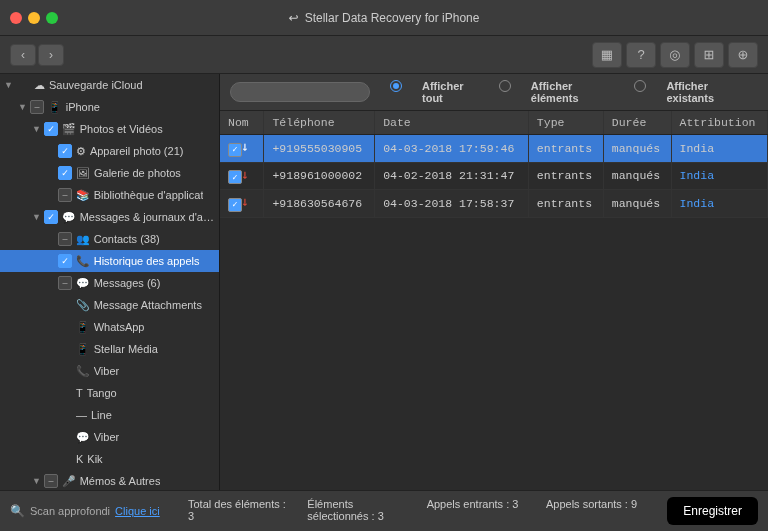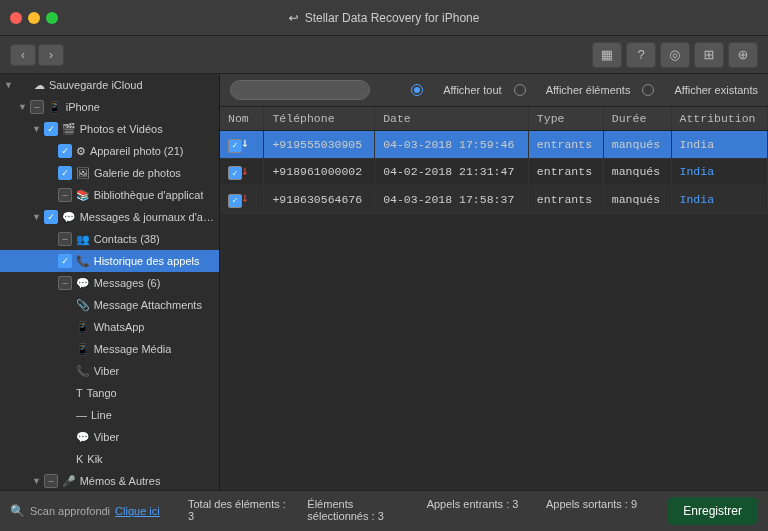--- a/index.html
+++ b/index.html
@@ -194,23 +194,23 @@
     .filter-spacer { flex: 1; }
     .radio-group {
       display: flex;
       gap: 12px;
       align-items: center;
     }
     .radio-label {
       color: #ccc;
       font-size: 11px;
       display: flex;
-      align-items: center;
       gap: 20px;
       cursor: pointer;
+      font-weight: bold;
     }
     .radio-dot {
       width: 12px; height: 12px;
       border-radius: 50%;
       border: 1.5px solid #888;
       display: flex; align-items: center; justify-content: center;
       flex-shrink: 0;
     }
     .radio-dot.active {
       border-color: #4a9eff;
@@ -307,21 +307,21 @@
       grid-template-rows: auto auto;
       gap: 2px 0;
       padding: 0 10px;
     }
     .stat-item {
       color: #ccc;
       font-size: 11px;
       padding: 1px 8px;
     }
     .save-btn {
-      background: #14532d;
+      background: #000000;
       border: none;
       border-radius: 6px;
       color: white;
       padding: 7px 16px;
       font-size: 12px;
       cursor: pointer;
       flex-shrink: 0;
     }
   </style>
 </head>
@@ -439,21 +439,21 @@
         <span class="arrow"></span>
         <span style="width: 18px; display: inline-block; flex-shrink: 0;"></span>
         <span class="item-icon">📱</span>
         <span class="item-label">WhatsApp</span>
       </div>
       <div class="tree-item">
         <span class="indent" style="width: 42px;"></span>
         <span class="arrow"></span>
         <span style="width: 18px; display: inline-block; flex-shrink: 0;"></span>
         <span class="item-icon">📱</span>
-        <span class="item-label">Message Média</span>
+        <span class="item-label">Stellar Média</span>
       </div>
       <div class="tree-item">
         <span class="indent" style="width: 42px;"></span>
         <span class="arrow"></span>
         <span style="width: 18px; display: inline-block; flex-shrink: 0;"></span>
         <span class="item-icon">📞</span>
         <span class="item-label">Viber</span>
       </div>
       <div class="tree-item">
         <span class="indent" style="width: 42px;"></span>

